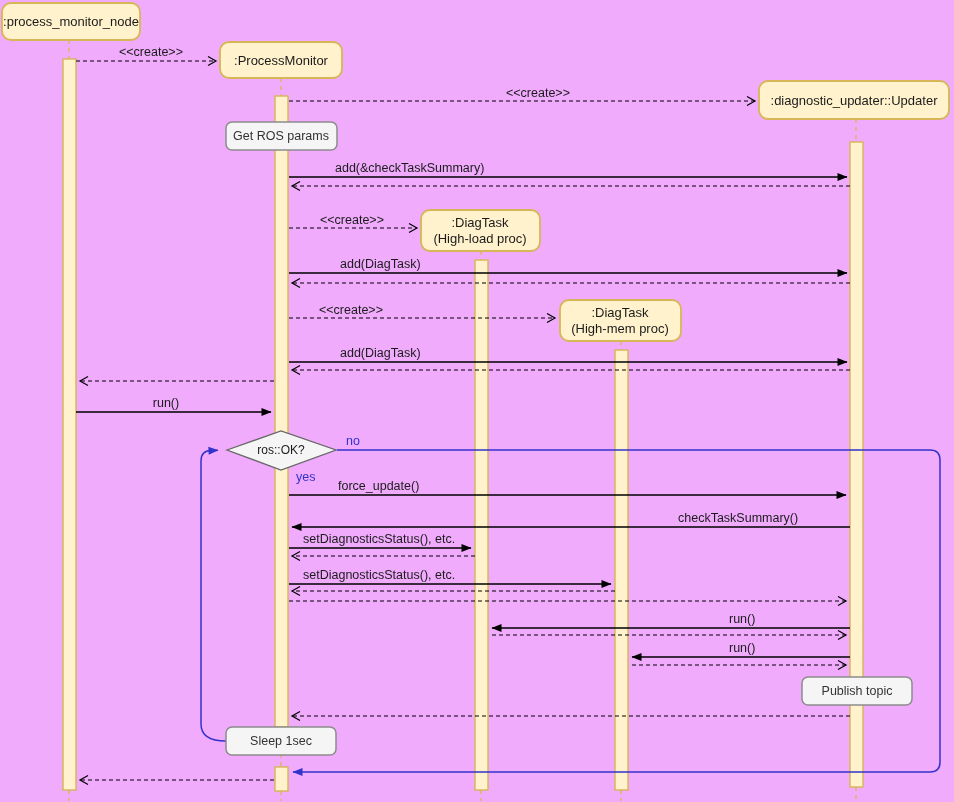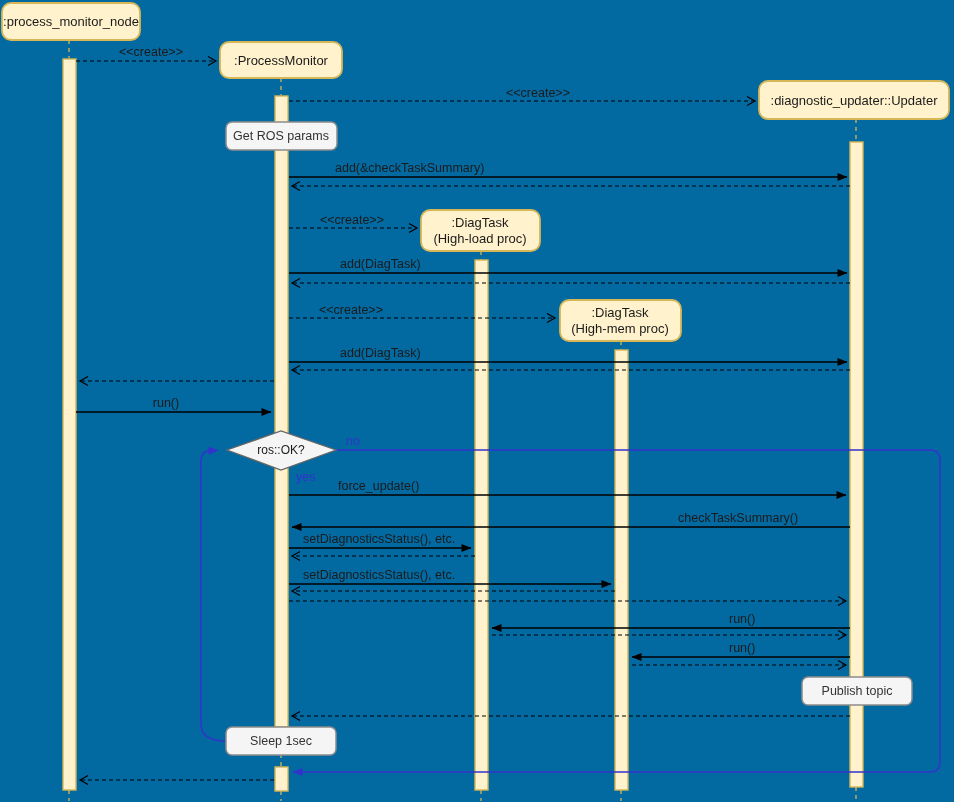--- a/index.html
+++ b/index.html
@@ -1,16 +1,16 @@
 <!DOCTYPE html>
 <html><head>
 <meta charset="utf-8">
 <style>
   html,body{margin:0;padding:0;background:#ffffff;}
-  #stage{position:relative;width:954px;height:802px;background:#0369a1;font-family:"Liberation Sans",sans-serif;}
+  #stage{position:relative;width:954px;height:802px;background:#f0abfc;font-family:"Liberation Sans",sans-serif;}
   svg text{font-family:"Liberation Sans","DejaVu Sans",sans-serif;fill:#1b1b1b;}
   .head{fill:#FFF2CC;stroke:#D6B656;stroke-width:1.8;}
   .bar{fill:#FFF2CC;stroke:#D6B656;stroke-width:1.4;}
   .lifeline{stroke:#D6B656;stroke-width:1.3;stroke-dasharray:4 4;fill:none;}
   .note{fill:#F5F5F5;stroke:#8C8C8C;stroke-width:1.5;}
   .diamond{fill:#F5F5F5;stroke:#666666;stroke-width:1.3;}
   .solid{stroke:#000000;stroke-width:1.4;fill:none;}
   .ret{stroke:#000000;stroke-width:1.1;stroke-dasharray:4 3;fill:none;}
   .blue{stroke:#3333CC;stroke-width:1.5;fill:none;}
   .head-label{font-size:13px;}

